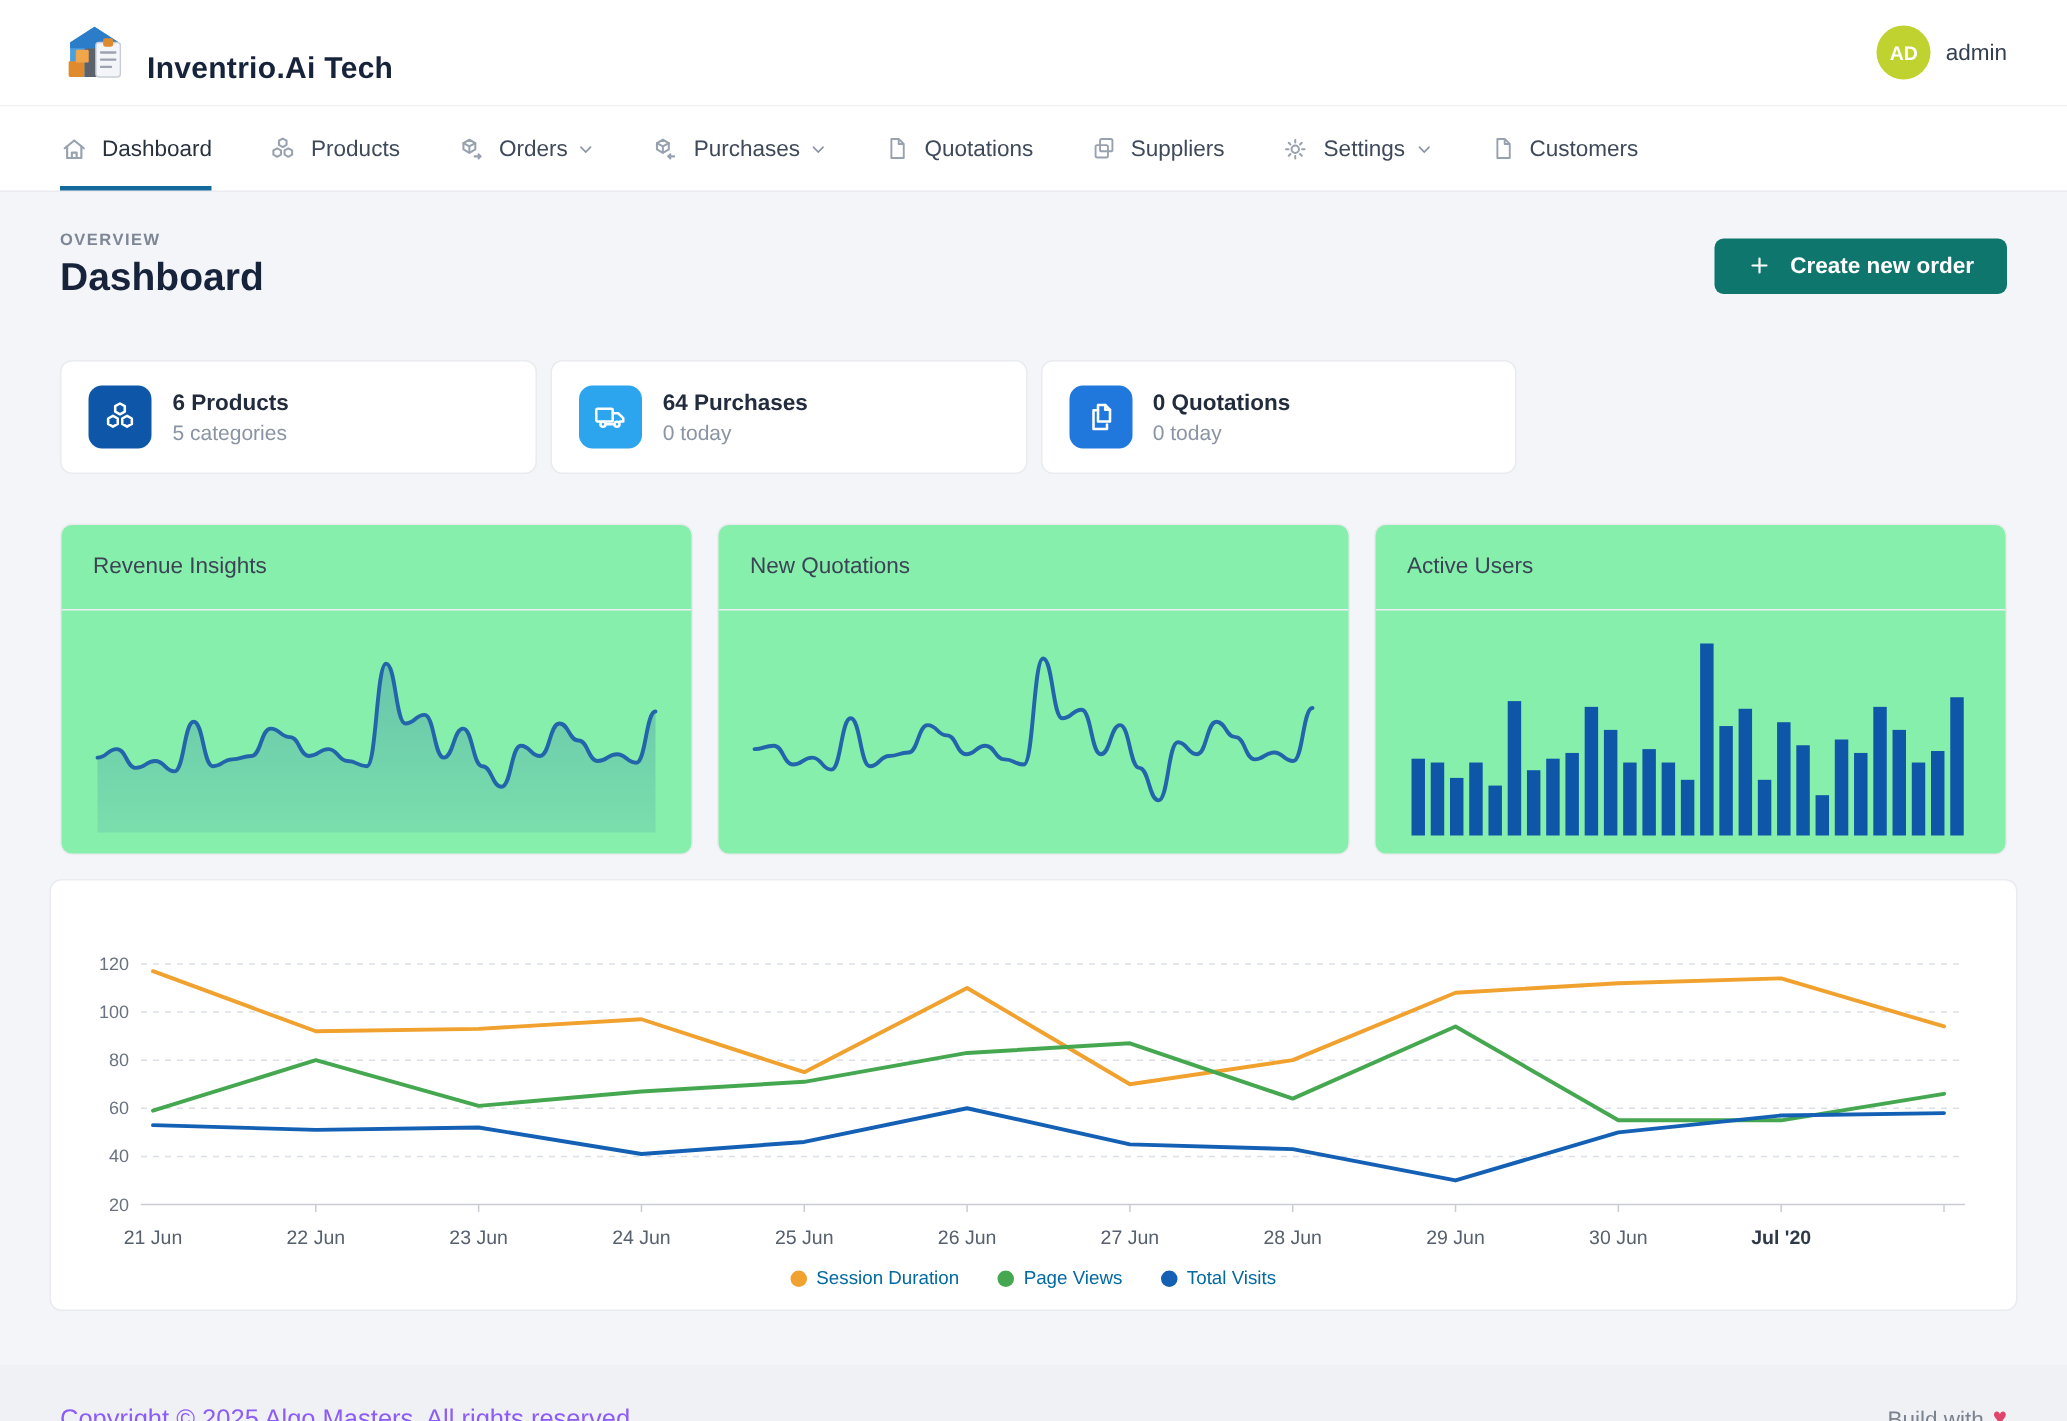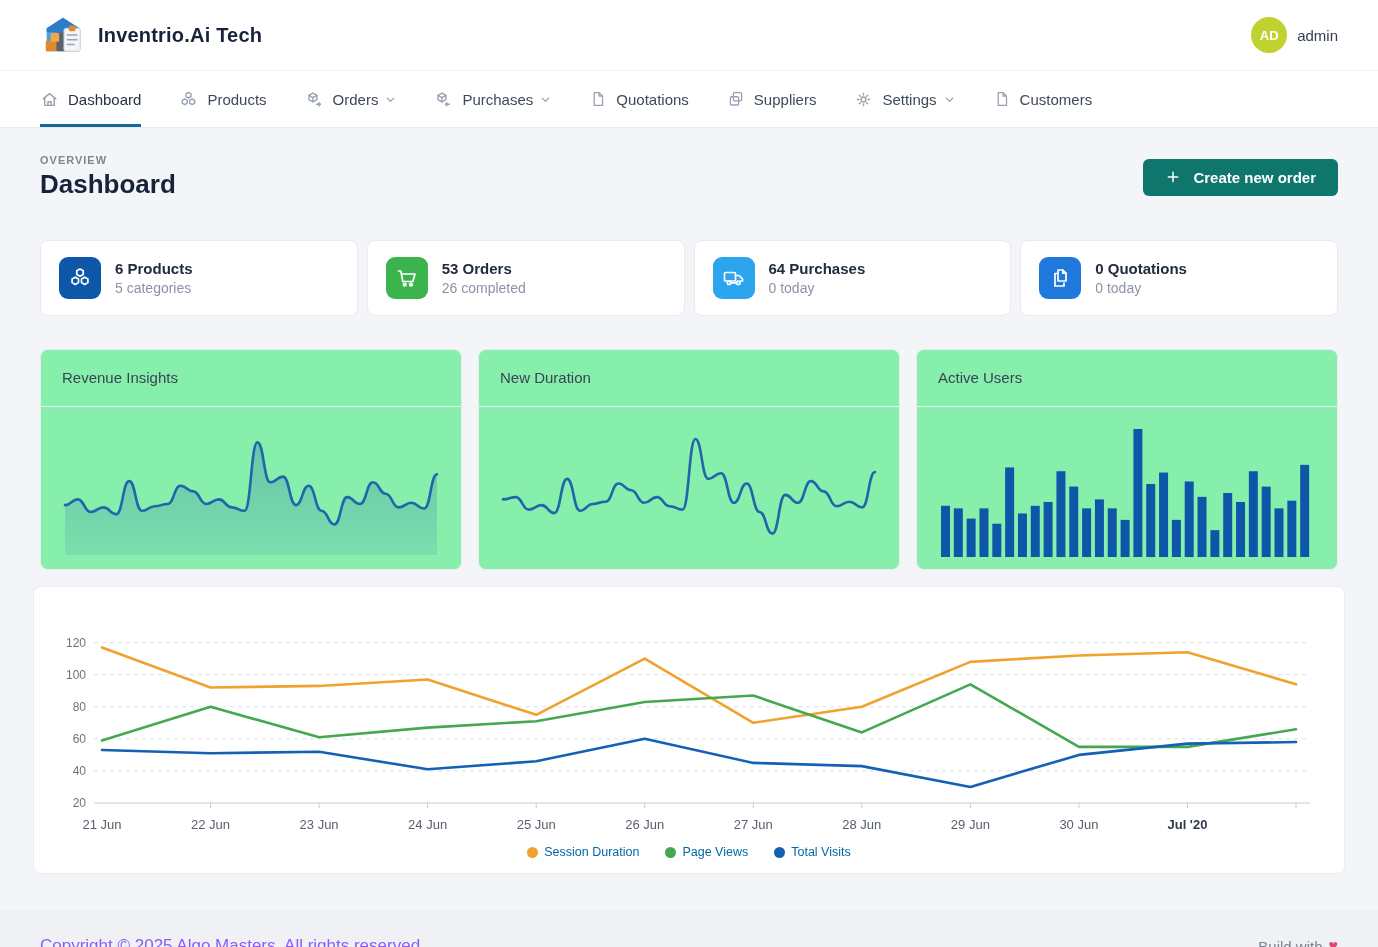--- a/index.html
+++ b/index.html
@@ -9,21 +9,21 @@
     background:#f4f5f8;
     color:#222c3c;
     display:flex; flex-direction:column;
   }
   
   .header {
     background:#fff; height:71px; padding:0 40px;
     display:flex; align-items:center; justify-content:space-between;
     border-bottom:1px solid #f0f1f4;
   }
-  .brand { display:flex; align-items:center; gap:12px; }
+  .brand { display:flex; align-items:flex-end; gap:12px; }
   .brand-title { font-size:20px; font-weight:700; color:#17233a; letter-spacing:.2px; }
   .user { display:flex; align-items:center; gap:10px; cursor:pointer; }
   .avatar {
     width:36px; height:36px; border-radius:50%;
     display:flex; align-items:center; justify-content:center;
     color:#fff; font-size:13px; font-weight:700;
   }
   .user-name { font-size:15px; color:#333e4f; }
   
   .nav {
@@ -203,33 +203,20 @@
       <span class="stat-icon" style="background-color: rgb(14, 87, 168);">
         <svg width="24" height="24" viewBox="0 0 24 24" fill="none" stroke="#fff" stroke-width="1.7" stroke-linejoin="round">
             <path d="M12 3l3.2 1.8v3.6L12 10.2 8.8 8.4V4.8z"></path>
             <path d="M7.3 11.2l3.2 1.8v3.6l-3.2 1.8-3.2-1.8V13z"></path>
             <path d="M16.7 11.2l3.2 1.8v3.6l-3.2 1.8-3.2-1.8V13z"></path>
           </svg>
       </span>
       <div>
         <div class="stat-value">6 Products</div>
         <div class="stat-sub">5 categories</div>
-      </div>
-    </div>
-    <div class="stat-card">
-      <span class="stat-icon" style="background-color: rgb(60, 180, 78);">
-        <svg width="24" height="24" viewBox="0 0 24 24" fill="none" stroke="#fff" stroke-width="1.7" stroke-linecap="round" stroke-linejoin="round">
-            <path d="M3.5 5h2.3l2 10.5h10l2.2-7.5H6.4"></path>
-            <circle cx="9.7" cy="18.7" r="1.3"></circle>
-            <circle cx="16" cy="18.7" r="1.3"></circle>
-          </svg>
-      </span>
-      <div>
-        <div class="stat-value">53 Orders</div>
-        <div class="stat-sub">26 completed</div>
       </div>
     </div>
     <div class="stat-card">
       <span class="stat-icon" style="background-color: rgb(45, 164, 238);">
         <svg width="24" height="24" viewBox="0 0 24 24" fill="none" stroke="#fff" stroke-width="1.7" stroke-linecap="round" stroke-linejoin="round">
             <rect x="2.5" y="6.5" width="11" height="8.5" rx="1"></rect>
             <path d="M13.5 9.5h3.6l3.4 3.3V15h-2.2"></path>
             <circle cx="7" cy="16.8" r="1.7"></circle>
             <circle cx="16.3" cy="16.8" r="1.7"></circle>
             <path d="M8.8 16.8h5.7"></path>
@@ -265,21 +252,21 @@
                 <stop offset="0%" stop-color="rgba(34,101,171,0.30)"></stop>
                 <stop offset="100%" stop-color="rgba(34,101,171,0.12)"></stop>
               </linearGradient>
             </defs>
             <path d="M24,98.1 C30.413793103448278,98.1 30.413793103448278,92.4 36.827586206896555,92.4 C43.241379310344826,92.4 43.241379310344826,104.94 49.6551724137931,104.94 C56.06896551724138,104.94 56.06896551724138,100.38 62.48275862068966,100.38 C68.89655172413794,100.38 68.89655172413794,107.22 75.3103448275862,107.22 C81.72413793103448,107.22 81.72413793103448,74.16 88.13793103448276,74.16 C94.55172413793105,74.16 94.55172413793105,103.8 100.96551724137932,103.8 C107.37931034482759,103.8 107.37931034482759,99.24000000000001 113.79310344827586,99.24000000000001 C120.20689655172413,99.24000000000001 120.20689655172413,96.96000000000001 126.62068965517241,96.96000000000001 C133.0344827586207,96.96000000000001 133.0344827586207,78.72 139.44827586206895,78.72 C145.86206896551724,78.72 145.86206896551724,84.42 152.27586206896552,84.42 C158.68965517241378,84.42 158.68965517241378,96.96000000000001 165.10344827586206,96.96000000000001 C171.51724137931035,96.96000000000001 171.51724137931035,92.4 177.93103448275863,92.4 C184.34482758620692,92.4 184.34482758620692,100.38 190.75862068965517,100.38 C197.17241379310343,100.38 197.17241379310343,103.8 203.58620689655172,103.8 C210,103.8 210,35.400000000000006 216.41379310344828,35.400000000000006 C222.82758620689657,35.400000000000006 222.82758620689657,75.3 229.24137931034483,75.3 C235.65517241379308,75.3 235.65517241379308,69.6 242.06896551724137,69.6 C248.48275862068965,69.6 248.48275862068965,98.1 254.89655172413794,98.1 C261.3103448275862,98.1 261.3103448275862,78.72 267.7241379310345,78.72 C274.1379310344828,78.72 274.1379310344828,103.8 280.55172413793105,103.8 C286.9655172413793,103.8 286.9655172413793,117.48 293.37931034482756,117.48 C299.7931034482758,117.48 299.7931034482758,90.12 306.2068965517241,90.12 C312.62068965517244,90.12 312.62068965517244,96.96000000000001 319.0344827586207,96.96000000000001 C325.44827586206895,96.96000000000001 325.44827586206895,75.3 331.86206896551727,75.3 C338.2758620689655,75.3 338.2758620689655,86.7 344.6896551724138,86.7 C351.1034482758621,86.7 351.1034482758621,100.38 357.51724137931035,100.38 C363.9310344827586,100.38 363.9310344827586,95.82 370.3448275862069,95.82 C376.7586206896552,95.82 376.7586206896552,101.52000000000001 383.17241379310343,101.52000000000001 C389.58620689655174,101.52000000000001 389.58620689655174,67.32 396,67.32 L396,148 L24,148 Z" fill="url(#sparkfill)" stroke="none"></path>
             <path d="M24,98.1 C30.413793103448278,98.1 30.413793103448278,92.4 36.827586206896555,92.4 C43.241379310344826,92.4 43.241379310344826,104.94 49.6551724137931,104.94 C56.06896551724138,104.94 56.06896551724138,100.38 62.48275862068966,100.38 C68.89655172413794,100.38 68.89655172413794,107.22 75.3103448275862,107.22 C81.72413793103448,107.22 81.72413793103448,74.16 88.13793103448276,74.16 C94.55172413793105,74.16 94.55172413793105,103.8 100.96551724137932,103.8 C107.37931034482759,103.8 107.37931034482759,99.24000000000001 113.79310344827586,99.24000000000001 C120.20689655172413,99.24000000000001 120.20689655172413,96.96000000000001 126.62068965517241,96.96000000000001 C133.0344827586207,96.96000000000001 133.0344827586207,78.72 139.44827586206895,78.72 C145.86206896551724,78.72 145.86206896551724,84.42 152.27586206896552,84.42 C158.68965517241378,84.42 158.68965517241378,96.96000000000001 165.10344827586206,96.96000000000001 C171.51724137931035,96.96000000000001 171.51724137931035,92.4 177.93103448275863,92.4 C184.34482758620692,92.4 184.34482758620692,100.38 190.75862068965517,100.38 C197.17241379310343,100.38 197.17241379310343,103.8 203.58620689655172,103.8 C210,103.8 210,35.400000000000006 216.41379310344828,35.400000000000006 C222.82758620689657,35.400000000000006 222.82758620689657,75.3 229.24137931034483,75.3 C235.65517241379308,75.3 235.65517241379308,69.6 242.06896551724137,69.6 C248.48275862068965,69.6 248.48275862068965,98.1 254.89655172413794,98.1 C261.3103448275862,98.1 261.3103448275862,78.72 267.7241379310345,78.72 C274.1379310344828,78.72 274.1379310344828,103.8 280.55172413793105,103.8 C286.9655172413793,103.8 286.9655172413793,117.48 293.37931034482756,117.48 C299.7931034482758,117.48 299.7931034482758,90.12 306.2068965517241,90.12 C312.62068965517244,90.12 312.62068965517244,96.96000000000001 319.0344827586207,96.96000000000001 C325.44827586206895,96.96000000000001 325.44827586206895,75.3 331.86206896551727,75.3 C338.2758620689655,75.3 338.2758620689655,86.7 344.6896551724138,86.7 C351.1034482758621,86.7 351.1034482758621,100.38 357.51724137931035,100.38 C363.9310344827586,100.38 363.9310344827586,95.82 370.3448275862069,95.82 C376.7586206896552,95.82 376.7586206896552,101.52000000000001 383.17241379310343,101.52000000000001 C389.58620689655174,101.52000000000001 389.58620689655174,67.32 396,67.32" fill="none" stroke="#2265ab" stroke-width="2.6" stroke-linecap="round"></path>
           </svg>
         </div>
     </div>
     <div class="spark-card">
-      <div class="spark-head"><span class="spark-title">New Duration</span></div>
+      <div class="spark-head"><span class="spark-title">New Quotations</span></div>
       <div class="spark-body">
           <svg width="420" height="162">
             <path d="M24,92.4 C30.413793103448278,92.4 30.413793103448278,90.12 36.827586206896555,90.12 C43.241379310344826,90.12 43.241379310344826,102.66 49.6551724137931,102.66 C56.06896551724138,102.66 56.06896551724138,98.1 62.48275862068966,98.1 C68.89655172413794,98.1 68.89655172413794,106.08 75.3103448275862,106.08 C81.72413793103448,106.08 81.72413793103448,71.88 88.13793103448276,71.88 C94.55172413793105,71.88 94.55172413793105,103.8 100.96551724137932,103.8 C107.37931034482759,103.8 107.37931034482759,96.96000000000001 113.79310344827586,96.96000000000001 C120.20689655172413,96.96000000000001 120.20689655172413,94.68 126.62068965517241,94.68 C133.0344827586207,94.68 133.0344827586207,76.44 139.44827586206895,76.44 C145.86206896551724,76.44 145.86206896551724,83.28 152.27586206896552,83.28 C158.68965517241378,83.28 158.68965517241378,95.82 165.10344827586206,95.82 C171.51724137931035,95.82 171.51724137931035,90.12 177.93103448275863,90.12 C184.34482758620692,90.12 184.34482758620692,99.24000000000001 190.75862068965517,99.24000000000001 C197.17241379310343,99.24000000000001 197.17241379310343,102.66 203.58620689655172,102.66 C210,102.66 210,31.980000000000004 216.41379310344828,31.980000000000004 C222.82758620689657,31.980000000000004 222.82758620689657,71.88 229.24137931034483,71.88 C235.65517241379308,71.88 235.65517241379308,66.18 242.06896551724137,66.18 C248.48275862068965,66.18 248.48275862068965,95.82 254.89655172413794,95.82 C261.3103448275862,95.82 261.3103448275862,76.44 267.7241379310345,76.44 C274.1379310344828,76.44 274.1379310344828,104.94 280.55172413793105,104.94 C286.9655172413793,104.94 286.9655172413793,126.6 293.37931034482756,126.6 C299.7931034482758,126.6 299.7931034482758,87.84 306.2068965517241,87.84 C312.62068965517244,87.84 312.62068965517244,95.82 319.0344827586207,95.82 C325.44827586206895,95.82 325.44827586206895,74.16 331.86206896551727,74.16 C338.2758620689655,74.16 338.2758620689655,84.42 344.6896551724138,84.42 C351.1034482758621,84.42 351.1034482758621,99.24000000000001 357.51724137931035,99.24000000000001 C363.9310344827586,99.24000000000001 363.9310344827586,94.68 370.3448275862069,94.68 C376.7586206896552,94.68 376.7586206896552,100.38 383.17241379310343,100.38 C389.58620689655174,100.38 389.58620689655174,65.04 396,65.04" fill="none" stroke="#2265ab" stroke-width="2.6" stroke-linecap="round"></path>
           </svg>
         </div>
     </div>
     <div class="spark-card">
       <div class="spark-head"><span class="spark-title">Active Users</span></div>
       <div class="spark-body">
           <svg width="420" height="162">

